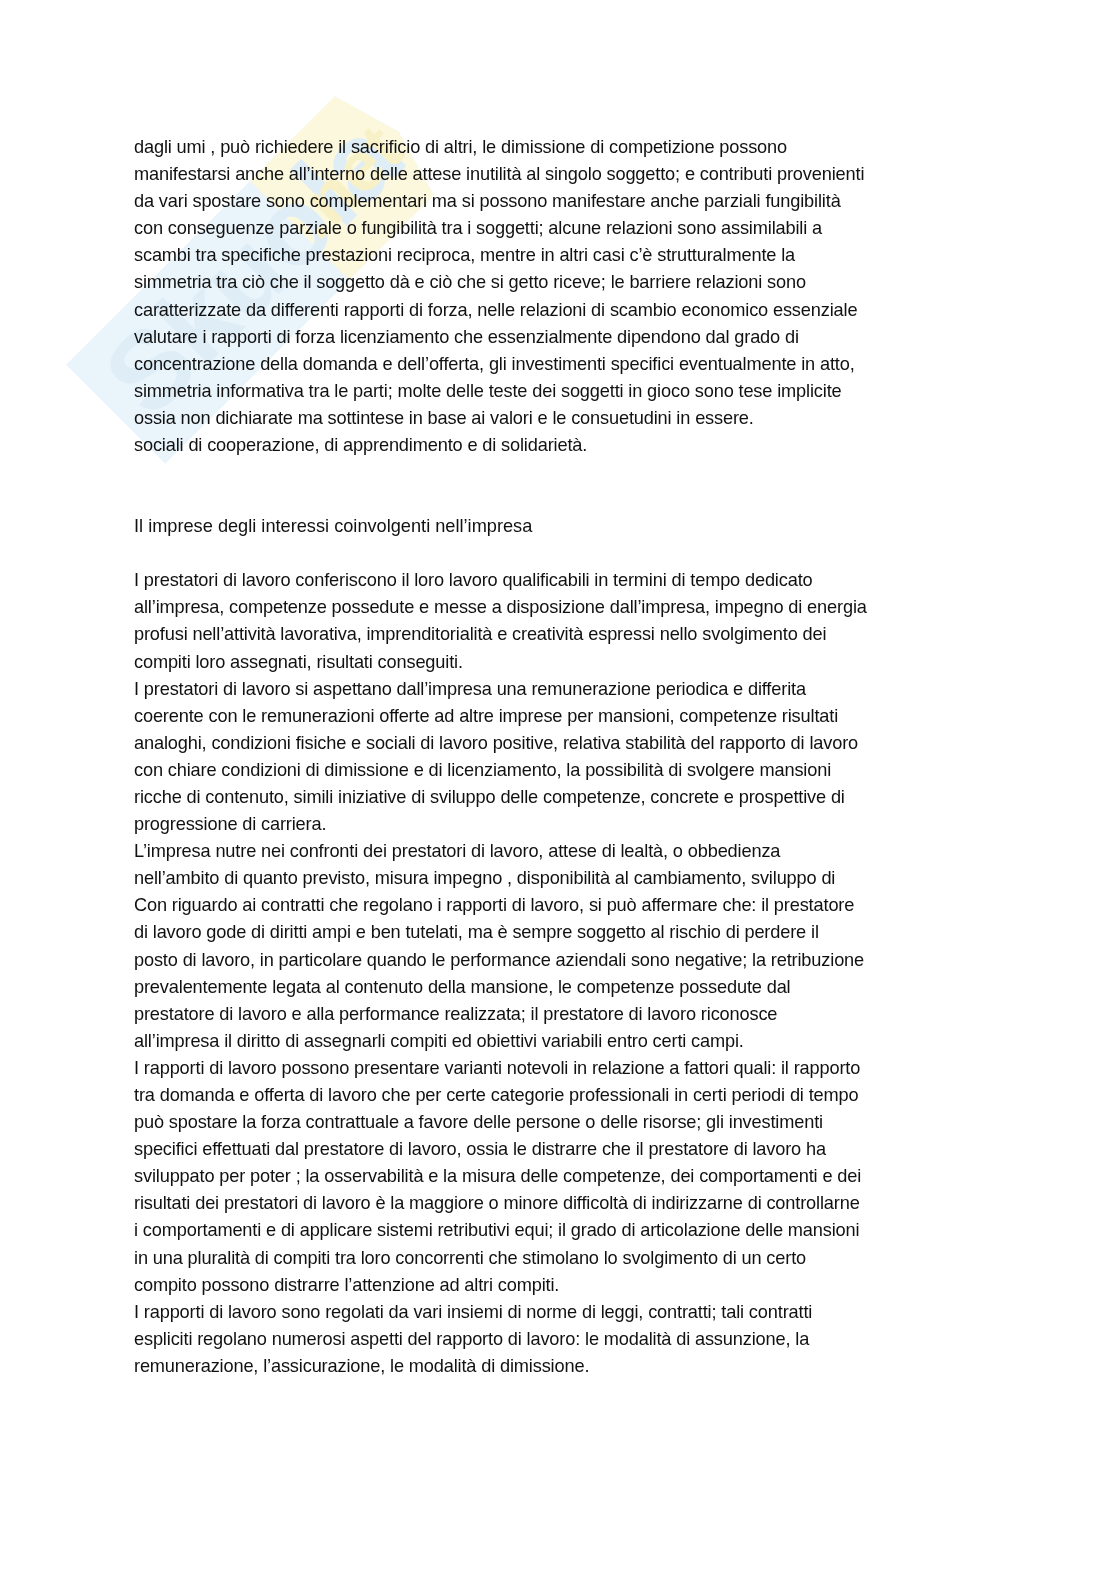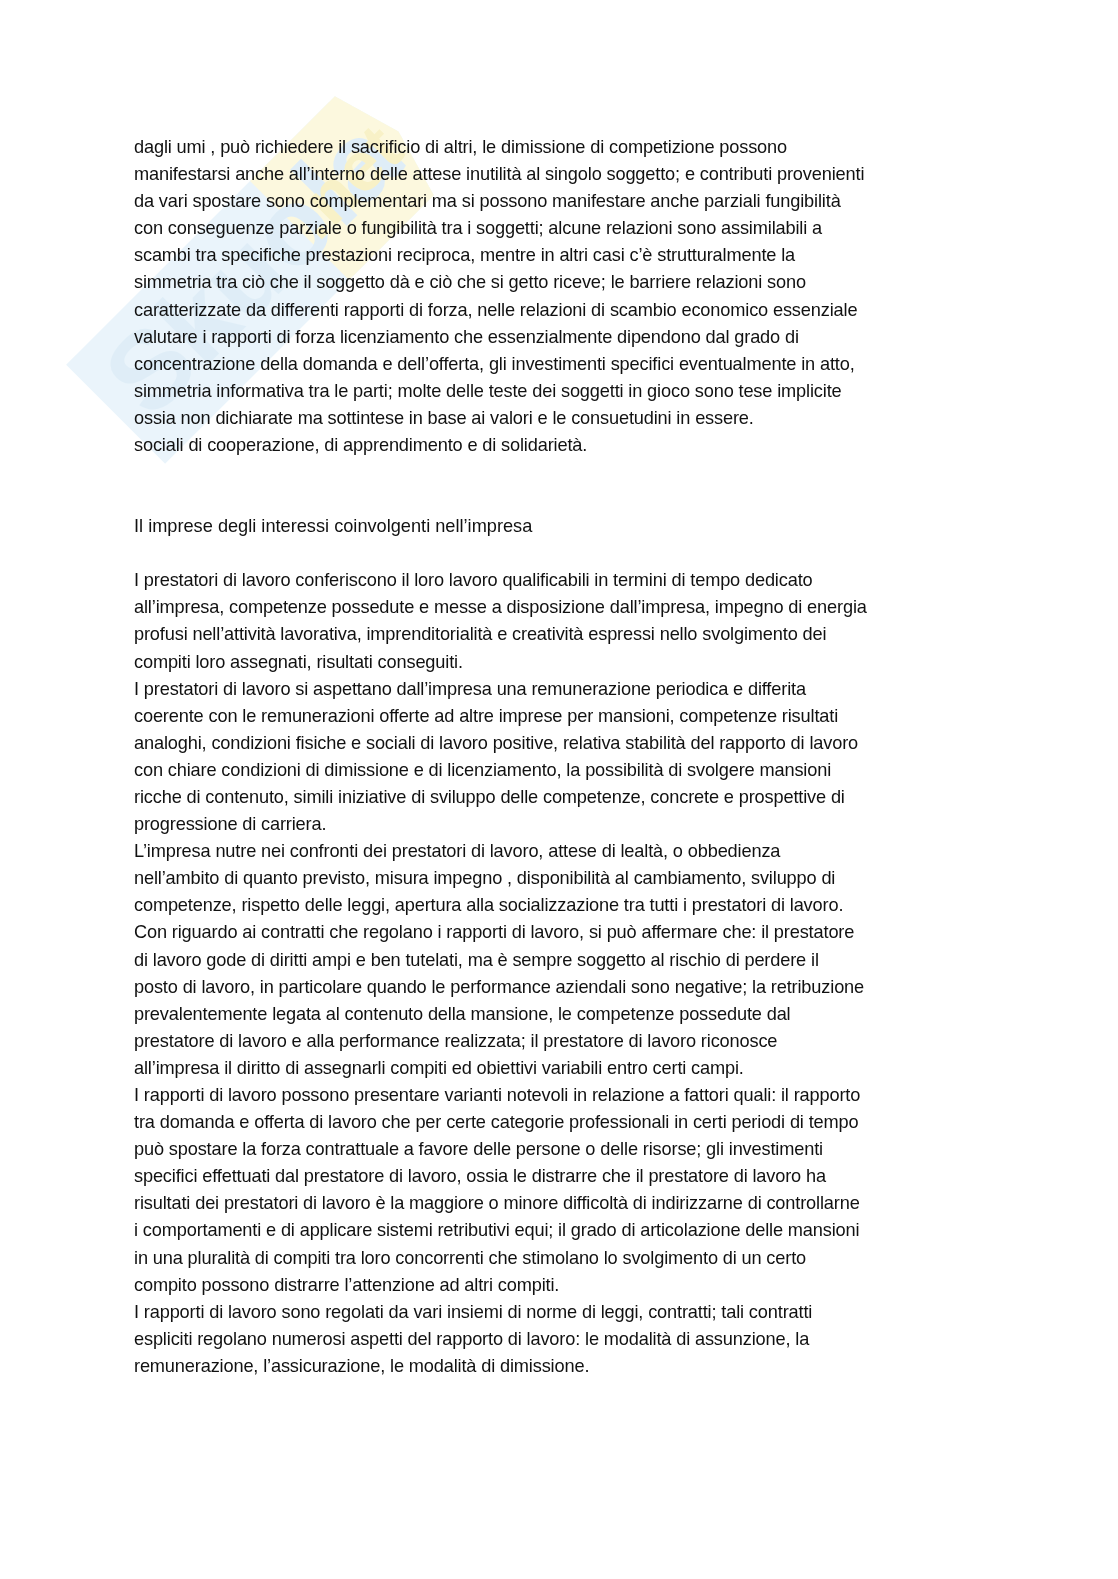--- a/index.html
+++ b/index.html
@@ -89,31 +89,31 @@
     <span class="line">profusi nell’attività lavorativa, imprenditorialità e creatività espressi nello svolgimento dei</span>
     <span class="line">compiti loro assegnati, risultati conseguiti.</span>
     <span class="line">I prestatori di lavoro si aspettano dall’impresa una remunerazione periodica e differita</span>
     <span class="line">coerente con le remunerazioni offerte ad altre imprese per mansioni, competenze risultati</span>
     <span class="line">analoghi, condizioni fisiche e sociali di lavoro positive, relativa stabilità del rapporto di lavoro</span>
     <span class="line">con chiare condizioni di dimissione e di licenziamento, la possibilità di svolgere mansioni</span>
     <span class="line">ricche di contenuto, simili iniziative di sviluppo delle competenze, concrete e prospettive di</span>
     <span class="line">progressione di carriera.</span>
     <span class="line">L’impresa nutre nei confronti dei prestatori di lavoro, attese di lealtà, o obbedienza</span>
     <span class="line">nell’ambito di quanto previsto, misura impegno , disponibilità al cambiamento, sviluppo di</span>
-    <span class="line">competenze, rispetto delle leggi, apertura alla socializzazione tra tutti i prestatori di lavoro.</span>
     <span class="line">Con riguardo ai contratti che regolano i rapporti di lavoro, si può affermare che: il prestatore</span>
     <span class="line">di lavoro gode di diritti ampi e ben tutelati, ma è sempre soggetto al rischio di perdere il</span>
     <span class="line">posto di lavoro, in particolare quando le performance aziendali sono negative; la retribuzione</span>
     <span class="line">prevalentemente legata al contenuto della mansione, le competenze possedute dal</span>
     <span class="line">prestatore di lavoro e alla performance realizzata; il prestatore di lavoro riconosce</span>
     <span class="line">all’impresa il diritto di assegnarli compiti ed obiettivi variabili entro certi campi.</span>
     <span class="line">I rapporti di lavoro possono presentare varianti notevoli in relazione a fattori quali: il rapporto</span>
     <span class="line">tra domanda e offerta di lavoro che per certe categorie professionali in certi periodi di tempo</span>
     <span class="line">può spostare la forza contrattuale a favore delle persone o delle risorse; gli investimenti</span>
     <span class="line">specifici effettuati dal prestatore di lavoro, ossia le distrarre che il prestatore di lavoro ha</span>
+    <span class="line">sviluppato per poter ; la osservabilità e la misura delle competenze, dei comportamenti e dei</span>
     <span class="line">risultati dei prestatori di lavoro è la maggiore o minore difficoltà di indirizzarne di controllarne</span>
     <span class="line">i comportamenti e di applicare sistemi retributivi equi; il grado di articolazione delle mansioni</span>
     <span class="line">in una pluralità di compiti tra loro concorrenti che stimolano lo svolgimento di un certo</span>
     <span class="line">compito possono distrarre l’attenzione ad altri compiti.</span>
     <span class="line">I rapporti di lavoro sono regolati da vari insiemi di norme di leggi, contratti; tali contratti</span>
     <span class="line">espliciti regolano numerosi aspetti del rapporto di lavoro: le modalità di assunzione, la</span>
     <span class="line">remunerazione, l’assicurazione, le modalità di dimissione.</span>
   </section>
 </main>
 

